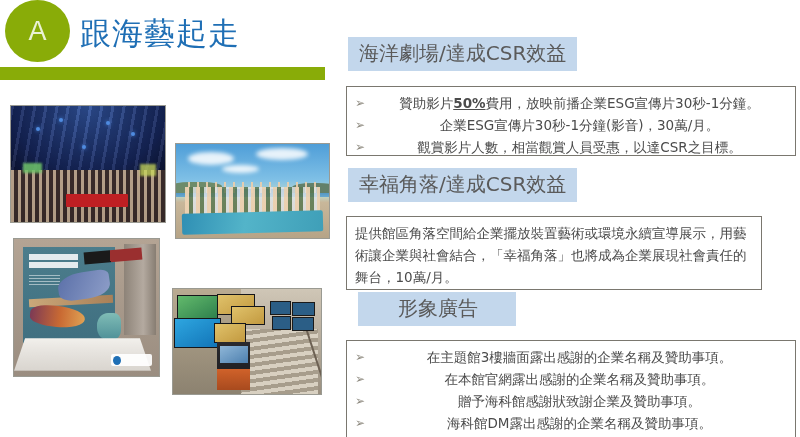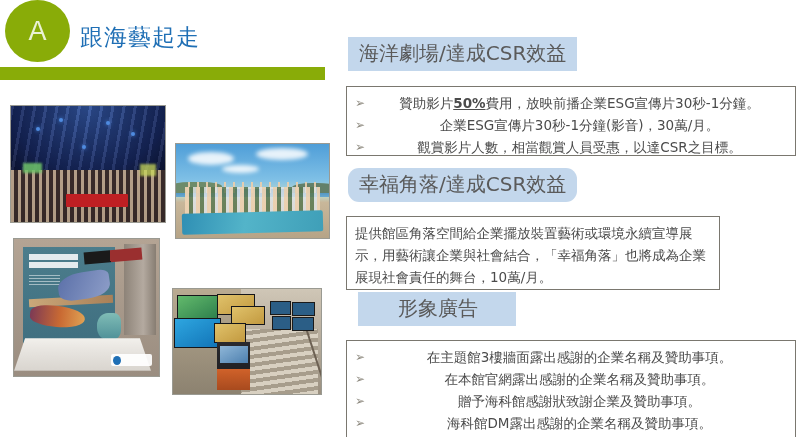--- a/index.html
+++ b/index.html
@@ -38,23 +38,23 @@
 
   #green-bar {
     position: absolute;
     left: 0px; top: 67px;
     width: 325px; height: 13px;
     background: #89AC08;
   }
 
   #slide-title {
     position: absolute;
-    left: 80px; top: 25px;
+    left: 80px; top: 17px;
     color: #1F6FB5;
-    font-size: 23px;
+    font-size: 31px;
     line-height: 1.05;
     letter-spacing: 1px;
     white-space: nowrap;
     font-family: "DejaVu Sans", sans-serif;
     font-weight: normal;
   }
 
   
   .photo {
     position: absolute;
@@ -276,22 +276,22 @@
     font-size: 13.5px;
     line-height: 1.62;
     color: #4b4b4b;
     font-family: "DejaVu Sans", sans-serif;
     margin: 0;
   }
 
   
   #sec1-header { position: absolute; left: 4px; top: 37px; }
   #sec1-box    { position: absolute; left: 2px; top: 86px; width: 450px; height: 70px; }
-  #sec2-header { position: absolute; left: 4px; top: 168px; border-radius: 11px; }
-  #sec2-box    { position: absolute; left: 2px; top: 216px; width: 374px; height: 74px; }
+  #sec2-header { position: absolute; left: 4px; top: 168px; }
+  #sec2-box    { position: absolute; left: 2px; top: 216px; width: 416px; height: 74px; }
   #sec3-header { position: absolute; left: 14px; top: 292px; }
   #sec3-box    { position: absolute; left: 2px; top: 340px; width: 450px; height: 98px; }
 </style>
 </head>
 <body>
 
 <div id="slide-header">
   <div id="badge-circle">
     <span class="badge-letter">A</span>
   </div>

